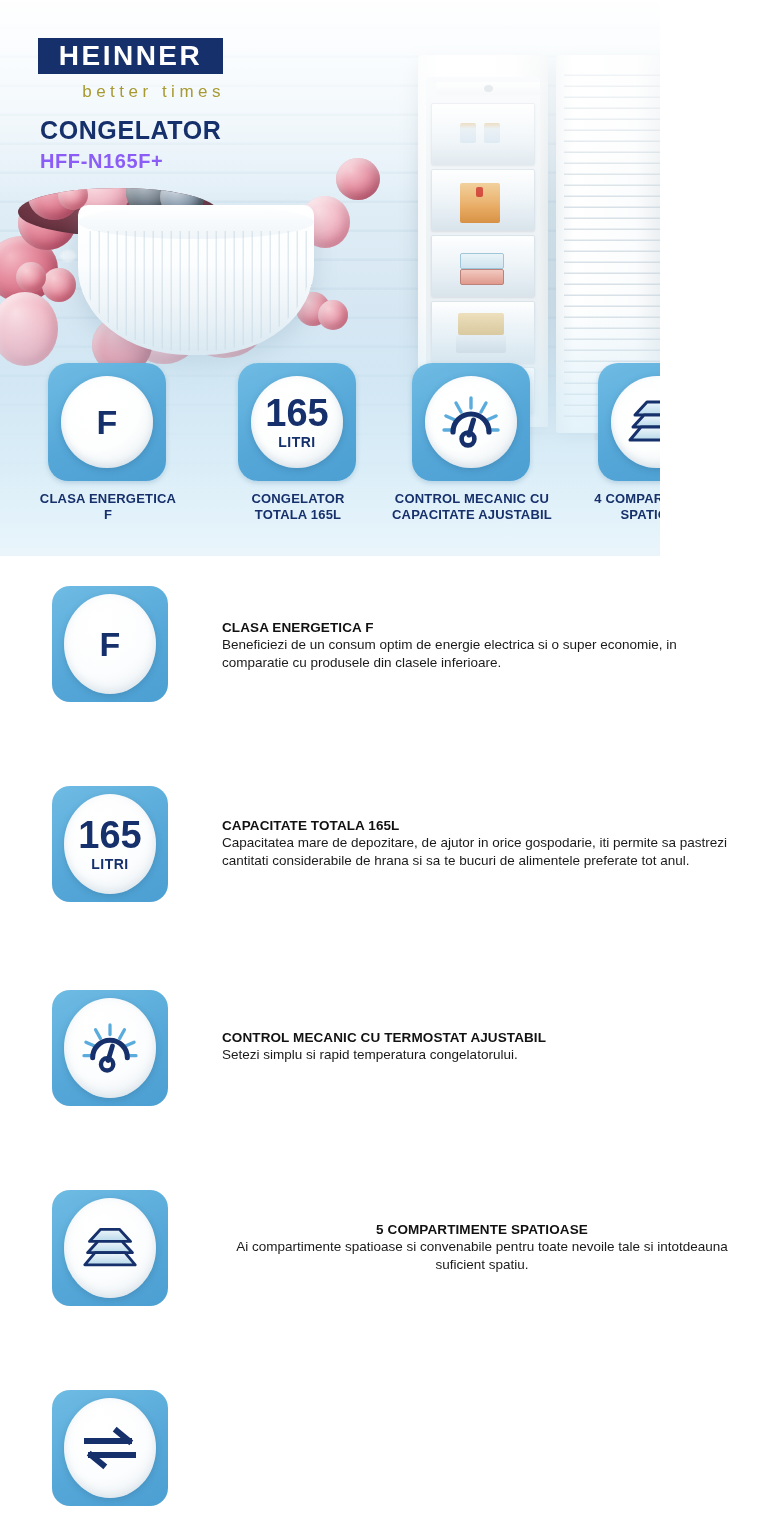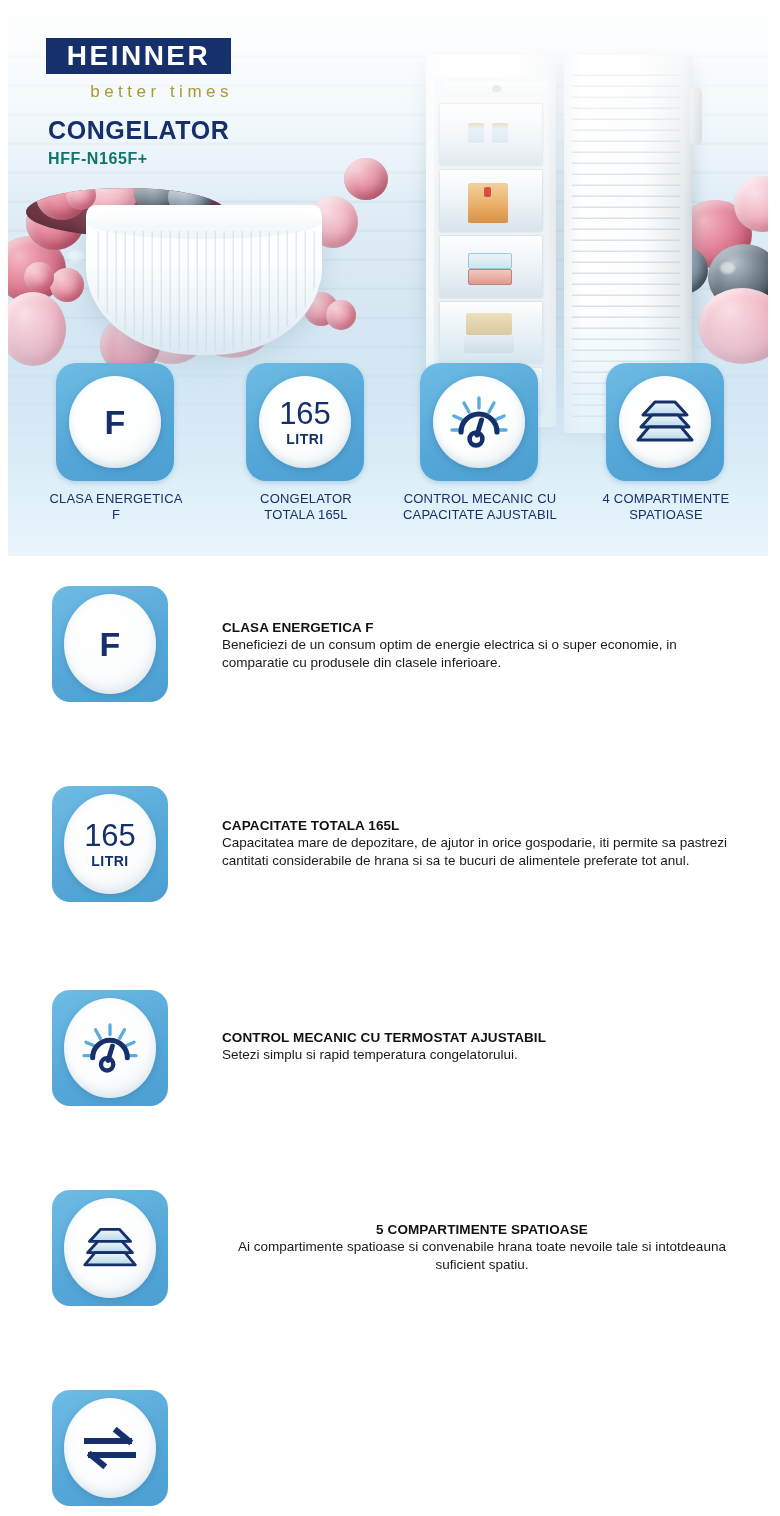--- a/index.html
+++ b/index.html
@@ -6,21 +6,21 @@
   html,body { width:780px; height:1516px; }
   body {
     font-family:"Liberation Sans", sans-serif;
     background:#ffffff;
     position:relative;
     overflow:hidden;
   }
 
   
   .hero {
-    position:absolute; left:8px; top:0; width:760px; height:556px;
+    position:absolute; left:0; top:0; width:660px; height:556px;
     overflow:hidden;
     background:#eef6fb;
   }
   
   .hero-wood {
     position:absolute; inset:0;
     background:
       linear-gradient(180deg,#f4fafd 0%,#e7f2f9 22%,#dbeaf4 46%,#cfe3f1 70%,#dceef7 100%);
   }
   .hero-wood::after {
@@ -162,46 +162,46 @@
   .tagline {
     position:absolute; left:40px; top:82px; width:185px;
     color:#a79a32; font-size:17px; letter-spacing:4.5px; text-align:right;
   }
   .title {
     position:absolute; left:40px; top:116px;
     color:#16306b; font-size:25px; font-weight:bold; letter-spacing:.6px;
   }
   .model {
     position:absolute; left:40px; top:150px;
-    color:#0f766e; font-size:16px; font-weight:bold; letter-spacing:.6px;
+    color:#8b5cf6; font-size:20px; font-weight:bold; letter-spacing:.6px;
   }
 
   
   .badges { position:absolute; left:0; top:363px; width:780px; height:160px; }
   .badge { position:absolute; width:120px; }
   .badge-tile {
     width:118px; height:118px; border-radius:20px;
     background:linear-gradient(155deg,#6fbce4 0%,#55a7d8 55%,#4c9fd2 100%);
     display:flex; align-items:center; justify-content:center;
     box-shadow:0 2px 5px rgba(60,120,160,.25);
   }
   .badge-disc {
     width:92px; height:92px; border-radius:50%;
     background:radial-gradient(circle at 38% 32%, #ffffff 0%, #fdfefe 52%, #eef3f6 82%, #dfe8ee 100%);
     box-shadow:0 2px 6px rgba(40,90,125,.28), inset 0 -3px 7px rgba(175,195,210,.4);
     display:flex; align-items:center; justify-content:center; flex-direction:column;
   }
   .badge-cap {
     margin-top:10px; text-align:center; color:#16306b;
-    font-size:13px; font-weight:normal; line-height:1.25; letter-spacing:.2px;
+    font-size:13px; font-weight:bold; line-height:1.25; letter-spacing:.2px;
   }
   .cap-wide { width:200px; margin-left:-40px; }
 
   .glyph-letter { color:#16306b; font-size:34px; font-weight:bold; }
-  .glyph-num { color:#16306b; font-size:31px; font-weight:normal; line-height:1; }
+  .glyph-num { color:#16306b; font-size:38px; font-weight:bold; line-height:1; }
   .glyph-sub { color:#16306b; font-size:14px; font-weight:bold; letter-spacing:.5px; margin-top:2px; }
 
   
   .rows { position:absolute; left:0; top:556px; width:780px; }
   .row { position:relative; height:200px; }
   .row-tile {
     position:absolute; left:52px; top:0; width:116px; height:116px;
     border-radius:18px;
     background:linear-gradient(155deg,#6fbce4 0%,#55a7d8 58%,#4c9fd2 100%);
     display:flex; align-items:center; justify-content:center;
@@ -450,21 +450,21 @@
           <g stroke="#16306b" stroke-width="3" stroke-linejoin="round" fill="url(#shg2)">
             <path d="M21 6 L41 6 L53 19 L9 19 Z"></path>
             <path d="M18 19 L44 19 L55 31 L7 31 Z"></path>
             <path d="M15 31 L47 31 L58 44 L4 44 Z"></path>
           </g>
         </svg>
       </div>
     </div>
     <div class="row-text" style="top:66px;text-align:center;">
       <div class="row-head">5 COMPARTIMENTE SPATIOASE</div>
-      <div class="row-desc">Ai compartimente spatioase si convenabile hrana toate nevoile tale si intotdeauna suficient spatiu.</div>
+      <div class="row-desc">Ai compartimente spatioase si convenabile pentru toate nevoile tale si intotdeauna suficient spatiu.</div>
     </div>
   </div>
 
   <div class="row" style="height:200px;">
     <div class="row-tile" style="top:34px;">
       <div class="row-disc">
         <svg width="54" height="44" viewBox="0 0 54 44" aria-hidden="true">
           <g fill="none" stroke="#16306b" stroke-width="6" stroke-linecap="square" stroke-linejoin="miter">
             <path d="M4 15 L46 15"></path>
             <path d="M34 5 L46 15"></path>

